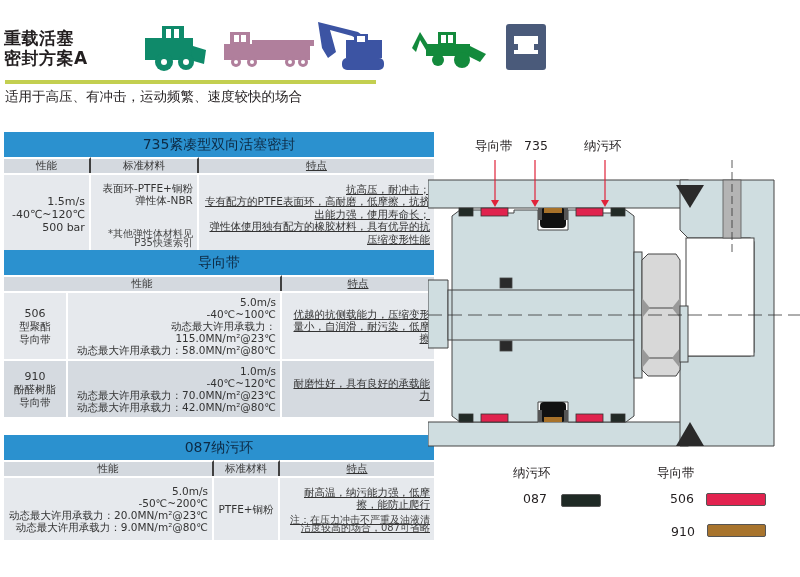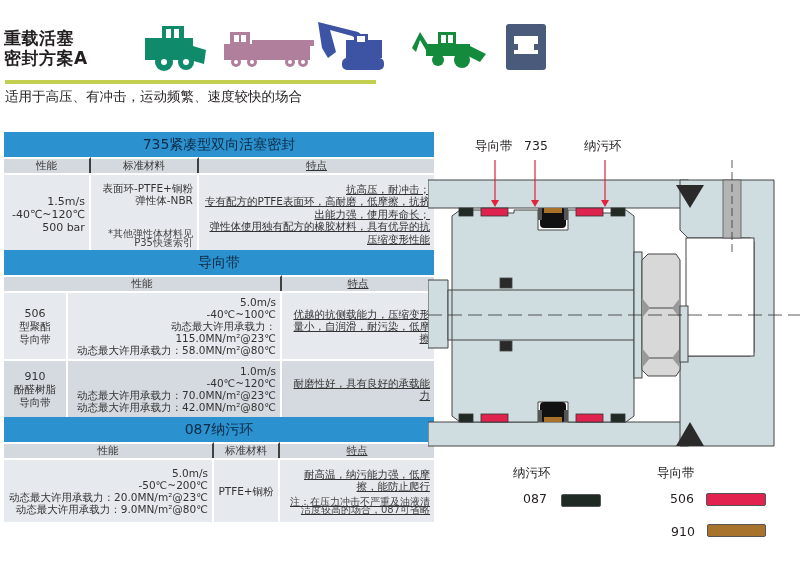--- a/index.html
+++ b/index.html
@@ -169,21 +169,21 @@
         <div>-40℃~120℃</div>
         <div>动态最大许用承载力：70.0MN/m²@23℃</div>
         <div>动态最大许用承载力：42.0MN/m²@80℃</div>
       </td>
       <td class="dark">耐磨性好，具有良好的承载能力</td>
     </tr>
   </tbody>
     </table>
 </div>
 
-<div class="panel" style="top:417px;">
+<div class="panel" style="top:435px;">
   <div class="band">087纳污环</div>
   <table>
     <colgroup>
         <col style="width:210px">
         <col style="width:66px">
         <col>
       </colgroup>
     <tbody>
         <tr>
       <th>性能</th>

